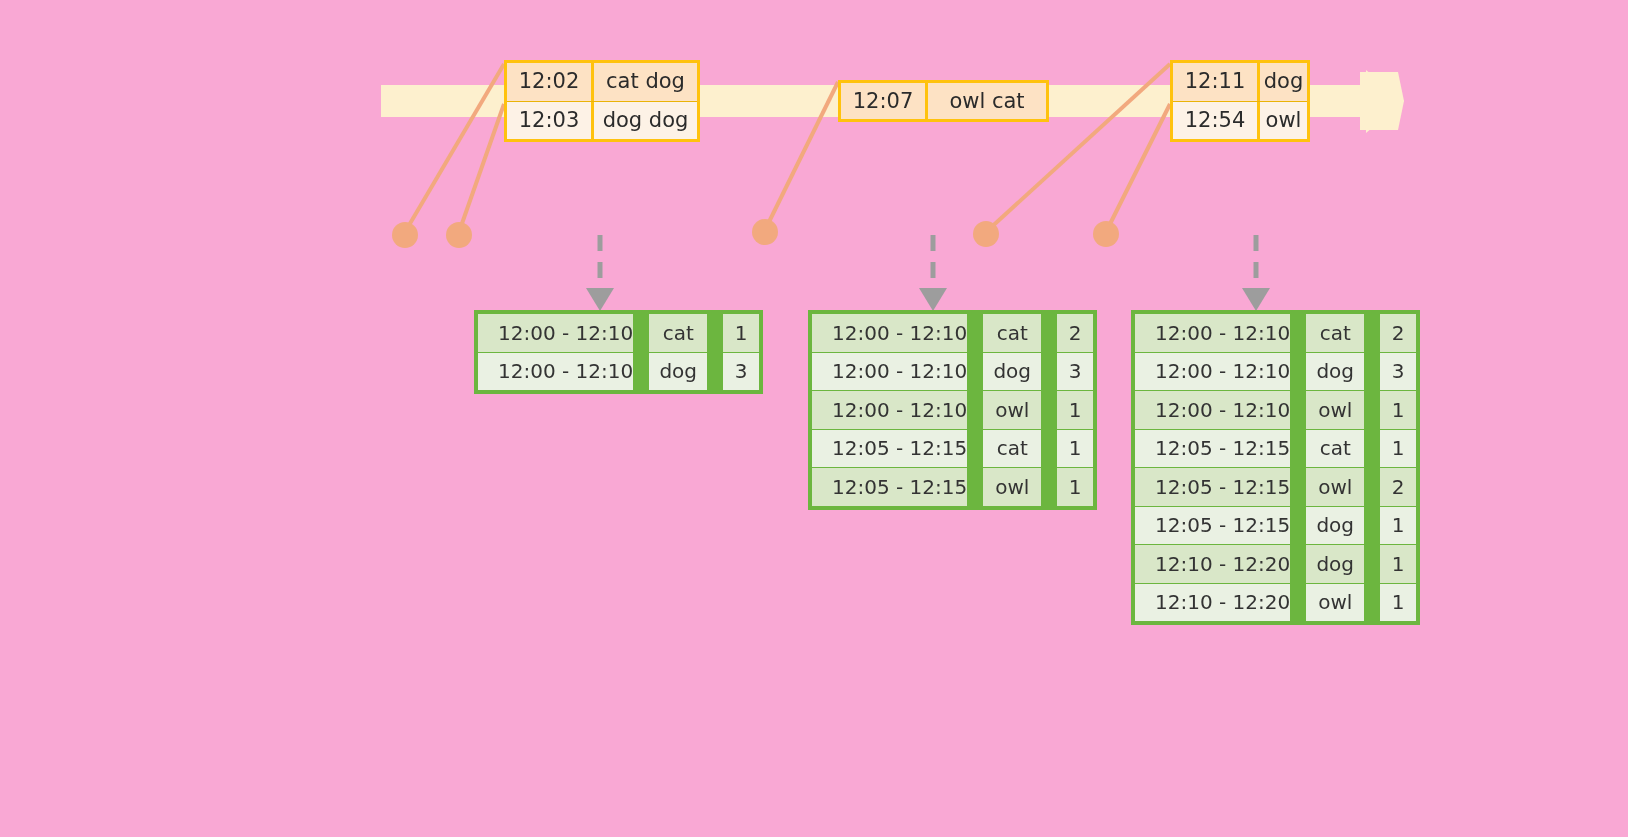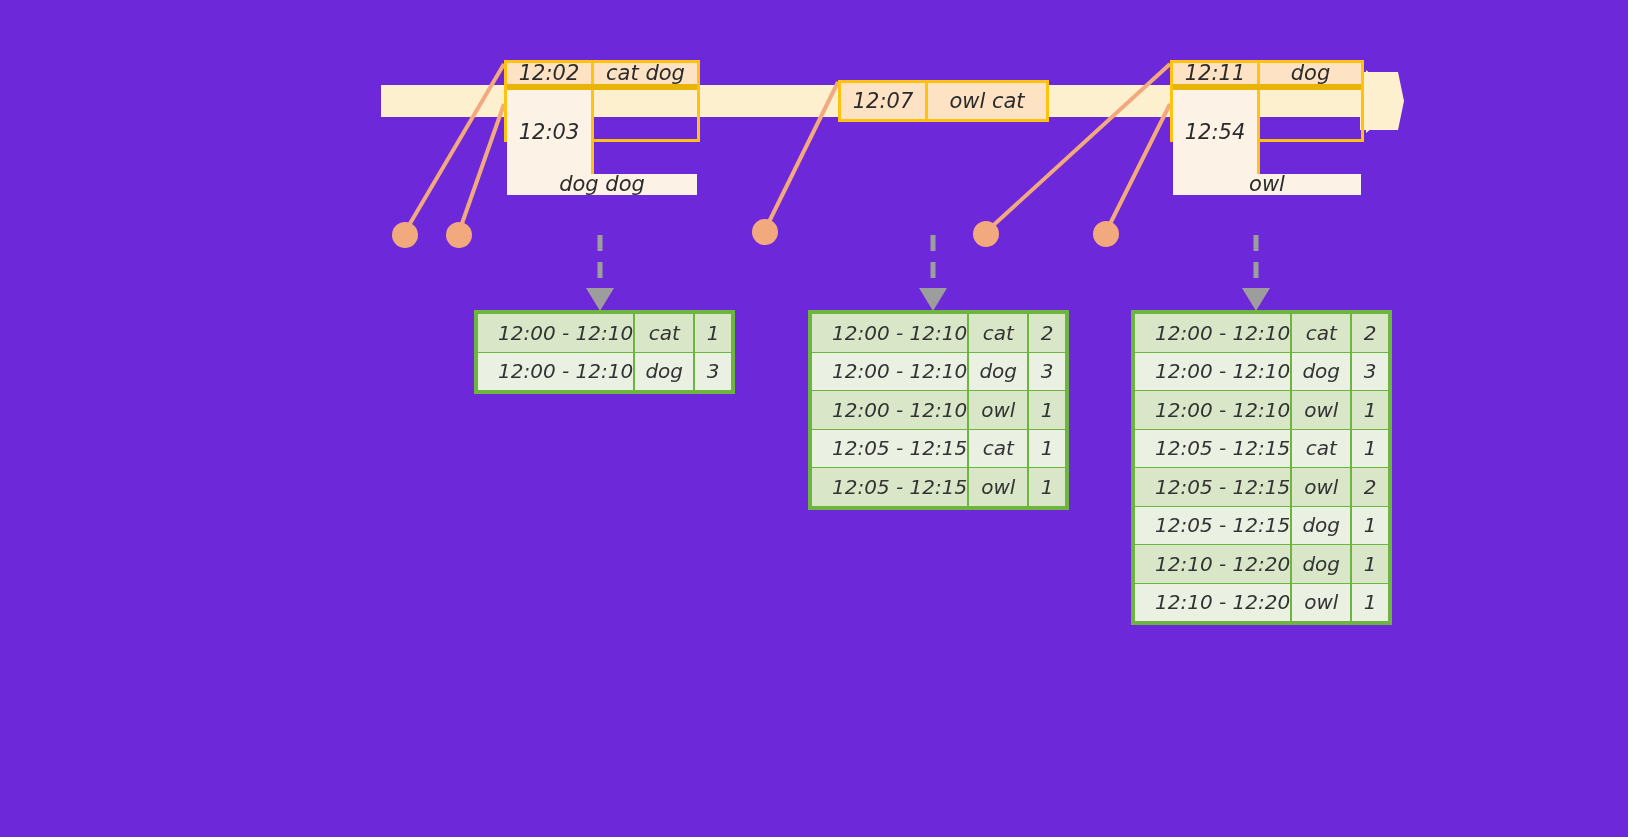--- a/index.html
+++ b/index.html
@@ -12,22 +12,21 @@
     height: 837px;
     position: relative;
     overflow: hidden;
     font-family: "DejaVu Sans", sans-serif;
   }
   #stage {
     position: absolute;
     left: 0; top: 0;
     width: 1628px;
     height: 837px;
-    background: #6d28d9;
-    font-style: italic;
+    background: #f9a8d4;
   }
   #wires {
     position: absolute;
     left: 0; top: 0;
     width: 1628px;
     height: 837px;
     pointer-events: none;
   }
 
   
@@ -37,22 +36,21 @@
     box-sizing: border-box;
     display: flex;
     flex-direction: column;
     z-index: 5;
   }
   .event-row {
     display: flex;
     flex: 1 1 auto;
   }
   .event-row + .event-row {
-    border-top: 6px solid #eab308;
-    flex-direction: column;
+    border-top: 1px solid #eab308;
   }
   .event-row.shade-a .ev-cell { background: #fde2c4; }
   .event-row.shade-b .ev-cell { background: #fdf2e6; }
   .ev-cell {
     display: flex;
     align-items: center;
     justify-content: center;
     color: #2b2b2b;
     font-size: 21px;
     line-height: 1;
@@ -87,21 +85,21 @@
     align-items: center;
     justify-content: center;
     color: #333333;
     font-size: 20px;
     line-height: 1;
     white-space: nowrap;
     box-sizing: border-box;
   }
   .res-row.shade-a .res-cell { background: #d9e7c8; }
   .res-row.shade-b .res-cell { background: #eaf1e3; }
-  .res-cell + .res-cell { margin-left: 2px; }
+  .res-cell + .res-cell { margin-left: 16px; }
   .c-window { flex: 0 0 144px; padding-left: 20px; }
   .c-word   { flex: 0 0 58px; }
   .c-count  { flex: 0 0 36px; }
 
   
   .t1 .c-window { flex-basis: 140px; }
   .t1 .c-word   { flex-basis: 58px; }
   .t1 .c-count  { flex-basis: 36px; }
   .t2 .c-window { flex-basis: 148px; }
   .t2 .c-word   { flex-basis: 58px; }
@@ -162,21 +160,21 @@
     </div>
   </div>
 
   <div class="event-box" id="ebox2" style="left:838px; top:80px; width:211px; height:42px;">
     <div class="event-row shade-a">
       <div class="ev-cell ev-time">12:07</div>
       <div class="ev-cell ev-words">owl cat</div>
     </div>
   </div>
 
-  <div class="event-box" id="ebox3" style="left:1170px; top:60px; width:194px; height:82px;">
+  <div class="event-box" id="ebox3" style="left:1170px; top:60px; width:140px; height:82px;">
     <div class="event-row shade-a">
       <div class="ev-cell ev-time">12:11</div>
       <div class="ev-cell ev-words">dog</div>
     </div>
     <div class="event-row shade-b">
       <div class="ev-cell ev-time">12:54</div>
       <div class="ev-cell ev-words">owl</div>
     </div>
   </div>
 

